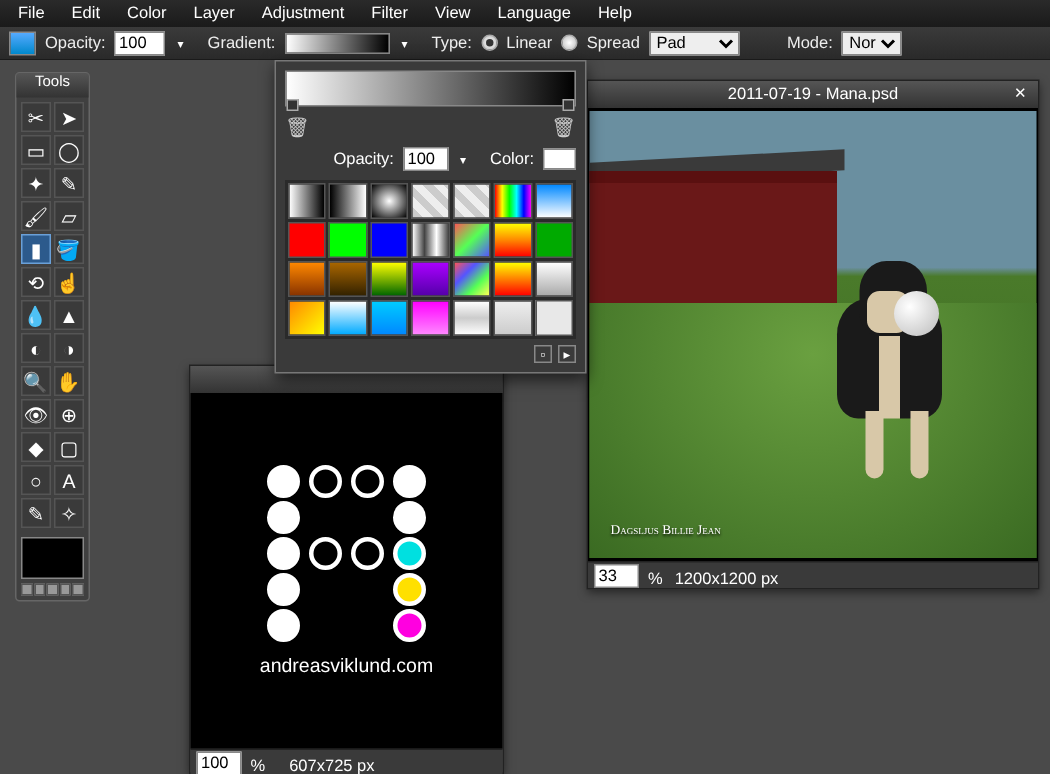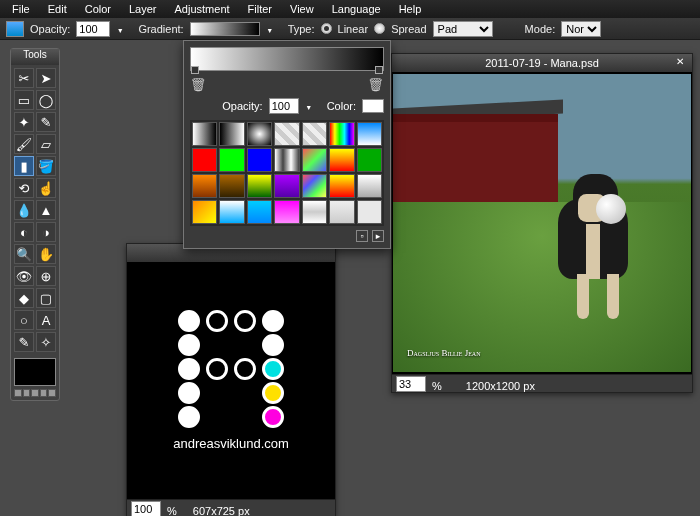--- a/index.html
+++ b/index.html
@@ -186,21 +186,21 @@
           <div class="dogsnout"></div>
           <div class="ball"></div>
           <div class="doglegs"></div>
         </div>
       <div class="manasub">Dagsljus Billie Jean</div>
     </div>
   </div>
   <div class="doc-status">
     <input type="text" style="width: 30px;" value="33">
     <span>%</span>
-    <span style="margin-left:18px">1200x1200 px</span>
+    <span style="margin-left:2px">1200x1200 px</span>
   </div>
 </div>
 
 <div class="gradpop">
   <div class="gradbar">
     <div class="grad-stop" style="left:0"></div>
     <div class="grad-stop" style="right:0"></div>
   </div>
   <div class="gradrow">
     <span class="trash">🗑</span>

